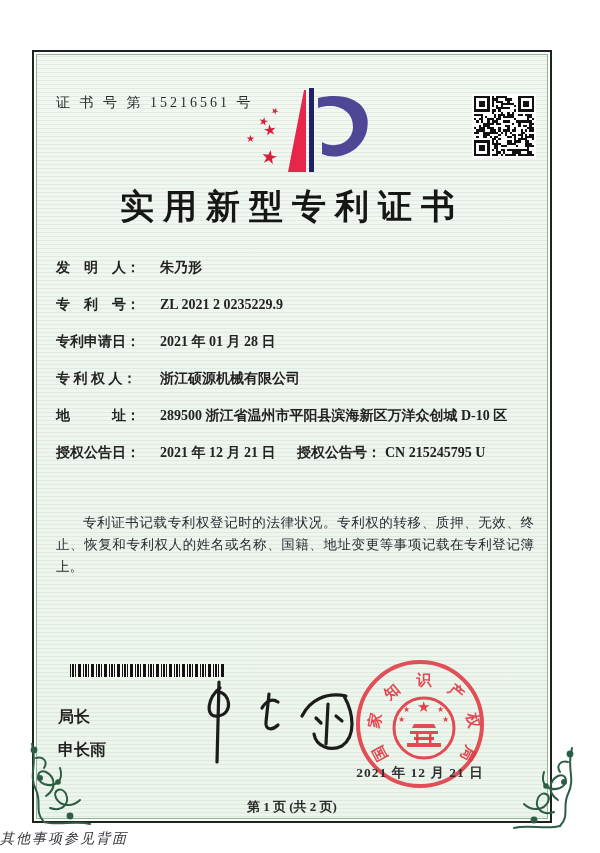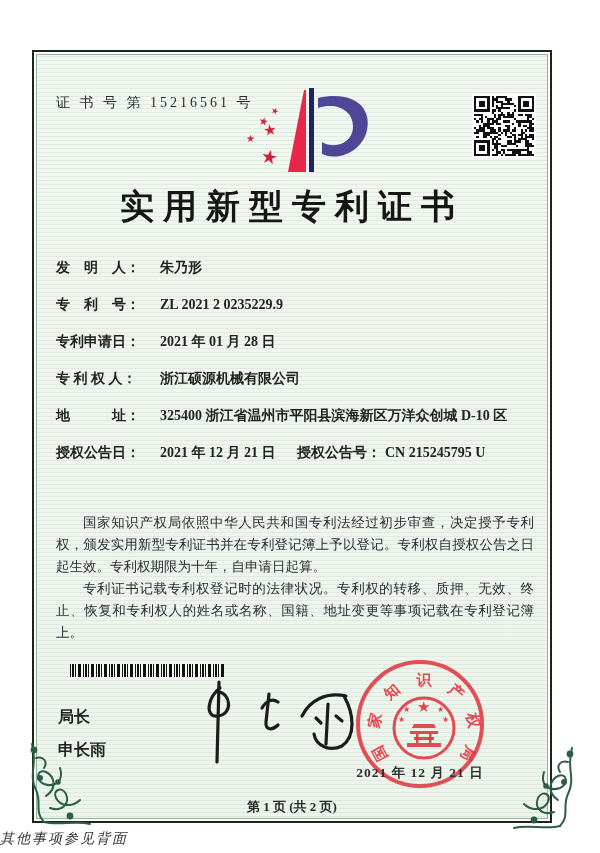--- a/index.html
+++ b/index.html
@@ -391,30 +391,29 @@
     <div class="frow">
       <span class="flabel">专　利　号：</span><span class="fvalue">ZL 2021 2 0235229.9</span>
     </div>
     <div class="frow">
       <span class="flabel">专利申请日：</span><span class="fvalue">2021 年 01 月 28 日</span>
     </div>
     <div class="frow">
       <span class="flabel">专 利 权 人：</span><span class="fvalue">浙江硕源机械有限公司</span>
     </div>
     <div class="frow">
-      <span class="flabel">地　　　址：</span><span class="fvalue">325400 浙江省温州市平阳县滨海新区万洋众创城 D-10 区</span>
+      <span class="flabel">地　　　址：</span><span class="fvalue">289500 浙江省温州市平阳县滨海新区万洋众创城 D-10 区</span>
     </div>
     <div class="frow">
       <span class="flabel">授权公告日：</span><span class="fvalue">2021 年 12 月 21 日</span>
       <span class="pair2">授权公告号：</span><span class="fvalue">CN 215245795 U</span>
     </div>
   </div>
 
   <div class="paras">
-    <p>国家知识产权局依照中华人民共和国专利法经过初步审查，决定授予专利权，颁发实用新型专利证书并在专利登记簿上予以登记。专利权自授权公告之日起生效。专利权期限为十年，自申请日起算。</p>
     <p>专利证书记载专利权登记时的法律状况。专利权的转移、质押、无效、终止、恢复和专利权人的姓名或名称、国籍、地址变更等事项记载在专利登记簿上。</p>
   </div>
 
   <div class="barcode"></div>
 
   <div class="director">
     <div>局长</div>
     <div>申长雨</div>
   </div>
 

